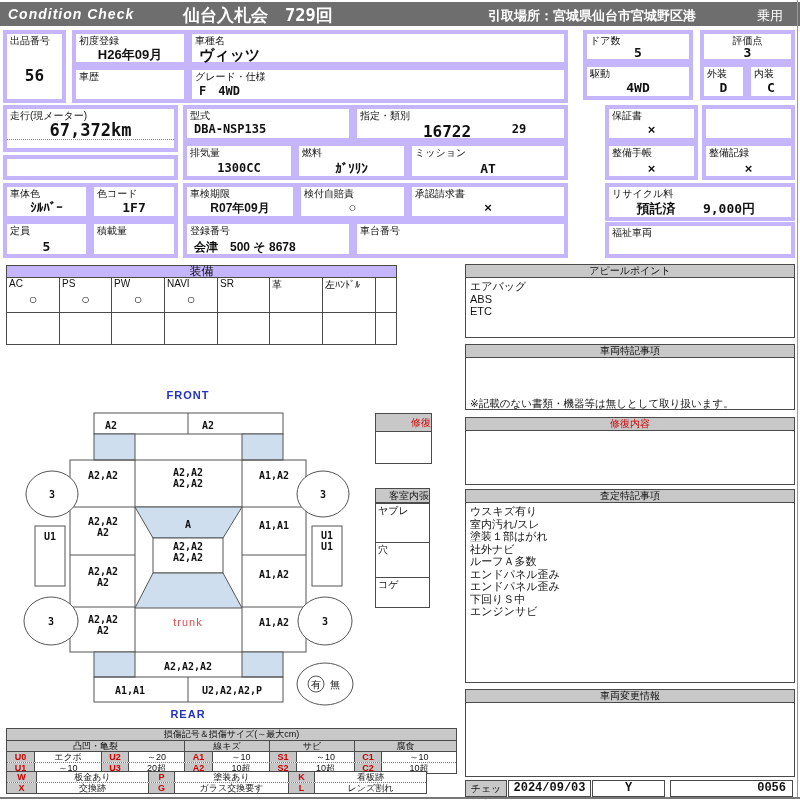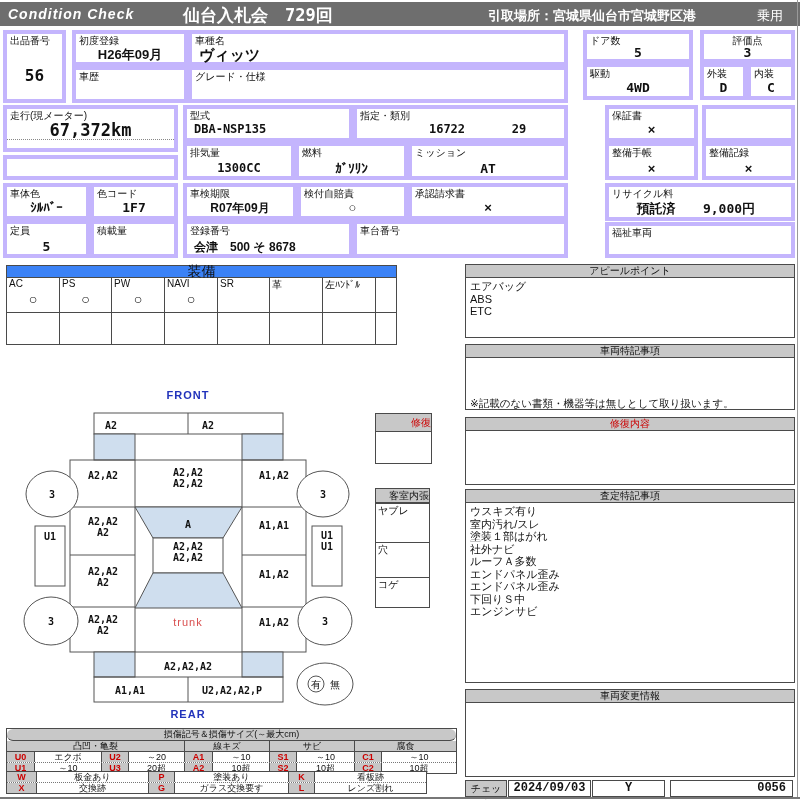--- a/index.html
+++ b/index.html
@@ -15,21 +15,21 @@
   .box{position:absolute;border:4px solid #c4b5fd;background:#fff;box-sizing:border-box;}
   .lb{position:absolute;top:1px;left:3px;font-size:10px;line-height:11px;color:#111;white-space:nowrap;}
   .lb-c{left:0;right:0;text-align:center;}
   .val{position:absolute;left:0;right:0;top:13px;text-align:center;font-weight:bold;font-size:13px;
        font-family:"DejaVu Sans Mono",monospace;white-space:nowrap;}
   .val-jp{font-family:"Liberation Sans","DejaVu Sans",sans-serif;}
   .vleft{text-align:left;padding-left:7px;}
   .dotline{position:absolute;left:0;right:0;border-top:1px dotted #888;}
   
   .equip{position:absolute;left:6px;top:265px;width:391px;height:80px;border:1px solid #4a4a4a;box-sizing:border-box;}
-  .eq-title{height:11px;background:#3b82f6;border-bottom:1px solid #4a4a4a;text-align:center;font-size:14px;line-height:11px;}
+  .eq-title{height:11px;background:#c4b5fd;border-bottom:1px solid #4a4a4a;text-align:center;font-size:12px;line-height:11px;}
   .eq-row{display:flex;height:34px;box-sizing:border-box;}
   .eq-row2{display:flex;height:33px;border-top:1px solid #4a4a4a;box-sizing:border-box;}
   .ecell{position:relative;box-sizing:border-box;border-left:1px solid #4a4a4a;height:100%;}
   .ecell:first-child{border-left:none;}
   .elb{position:absolute;top:0;left:2px;font-size:10px;white-space:nowrap;}
   .emark{position:absolute;left:0;right:0;top:13px;text-align:center;font-size:14px;font-weight:bold;}
   
   .panel{position:absolute;left:465px;width:330px;border:1px solid #4a4a4a;box-sizing:border-box;background:#fff;}
   .p-head{height:12px;background:#c8c8c8;border-bottom:1px solid #4a4a4a;text-align:center;font-size:10px;line-height:12px;}
   .p-head-red{color:#cc0000;}
@@ -37,21 +37,21 @@
   .p-note{position:absolute;bottom:1px;left:4px;font-size:10.5px;white-space:nowrap;}
   
   .midbox{position:absolute;border:1px solid #4a4a4a;box-sizing:border-box;background:#fff;}
   .mb-head{background:#c8c8c8;border-bottom:1px solid #4a4a4a;text-align:right;font-size:10px;line-height:17px;height:17px;}
   .mb-head-sm{line-height:13px;height:13px;}
   .trim-row{position:relative;border-top:1px solid #4a4a4a;box-sizing:border-box;}
   .trim-row:first-of-type{border-top:none;}
   .trim-lb{position:absolute;top:0;left:2px;font-size:10px;}
   
   .legend,.legend2{position:absolute;border:1px solid #4a4a4a;box-sizing:border-box;font-size:9px;background:#fff;}
-  .lg-title{height:11px;line-height:11px;background:#c8c8c8;text-align:center;border-bottom:1px solid #4a4a4a;border-radius:6px;}
+  .lg-title{height:11px;line-height:11px;background:#c8c8c8;text-align:center;border-bottom:1px solid #4a4a4a;}
   .lg-row{display:flex;height:10px;line-height:10px;}
   .lg-grow{border-bottom:1px solid #4a4a4a;background:#c8c8c8;}
   .lg-dot{border-top:1px dotted #777;}
   .lgc{box-sizing:border-box;border-left:1px solid #4a4a4a;text-align:center;overflow:hidden;white-space:nowrap;}
   .lgc:first-child{border-left:none;}
   .lg-code{background:#c6c6c6;color:#cc0000;font-weight:bold;}
   .lg-g{box-sizing:border-box;border-left:1px solid #4a4a4a;text-align:center;background:#c8c8c8;}
   .lg-g:first-child{border-left:none;}
   .fill{flex:1;}
   
@@ -93,20 +93,21 @@
   <div class="box" style="left:72px;top:66px;width:116px;height:37px">
     <span class="lb">車歴</span>
     <span class="val val-jp"></span>
   </div>
   <div class="box" style="left:188px;top:30px;width:380px;height:36px">
     <span class="lb">車種名</span>
     <span class="val val-jp vleft" style="top:12px;font-size:15px">ヴィッツ</span>
   </div>
   <div class="box" style="left:188px;top:66px;width:380px;height:37px">
     <span class="lb">グレード・仕様</span>
+    <span class="val vleft" style="top:13px;font-size:12px">F　4WD</span>
   </div>
   <div class="box" style="left:583px;top:30px;width:110px;height:33px">
     <span class="lb">ドア数</span>
     <span class="val" style="top:11px">5</span>
   </div>
   <div class="box" style="left:583px;top:63px;width:110px;height:37px">
     <span class="lb">駆動</span>
     <span class="val">4WD</span>
   </div>
   <div class="box" style="left:700px;top:30px;width:95px;height:33px">
@@ -127,21 +128,21 @@
     <span class="val" style="top:11px;font-size:17px">67,372km</span>
     <span class="dotline" style="top:30px"></span>
   </div>
   <div class="box" style="left:3px;top:155px;width:175px;height:25px"></div>
   <div class="box" style="left:183px;top:105px;width:170px;height:37px">
     <span class="lb">型式</span>
     <span class="val vleft" style="font-size:12px">DBA-NSP135</span>
   </div>
   <div class="box" style="left:353px;top:105px;width:215px;height:37px">
     <span class="lb">指定・類別</span>
-    <span class="val" style="left:55px;right:auto;width:70px;font-size:12px">16722</span>
+    <span class="val" style="left:55px;right:auto;width:70px;font-size:16px">16722</span>
     <span class="val" style="left:auto;right:25px;width:40px;font-size:12px">29</span>
   </div>
   <div class="box" style="left:183px;top:142px;width:112px;height:38px">
     <span class="lb">排気量</span>
     <span class="val" style="top:15px;font-size:12px">1300CC</span>
   </div>
   <div class="box" style="left:295px;top:142px;width:113px;height:38px">
     <span class="lb">燃料</span>
     <span class="val val-jp" style="top:15px">ｶﾞｿﾘﾝ</span>
   </div>

